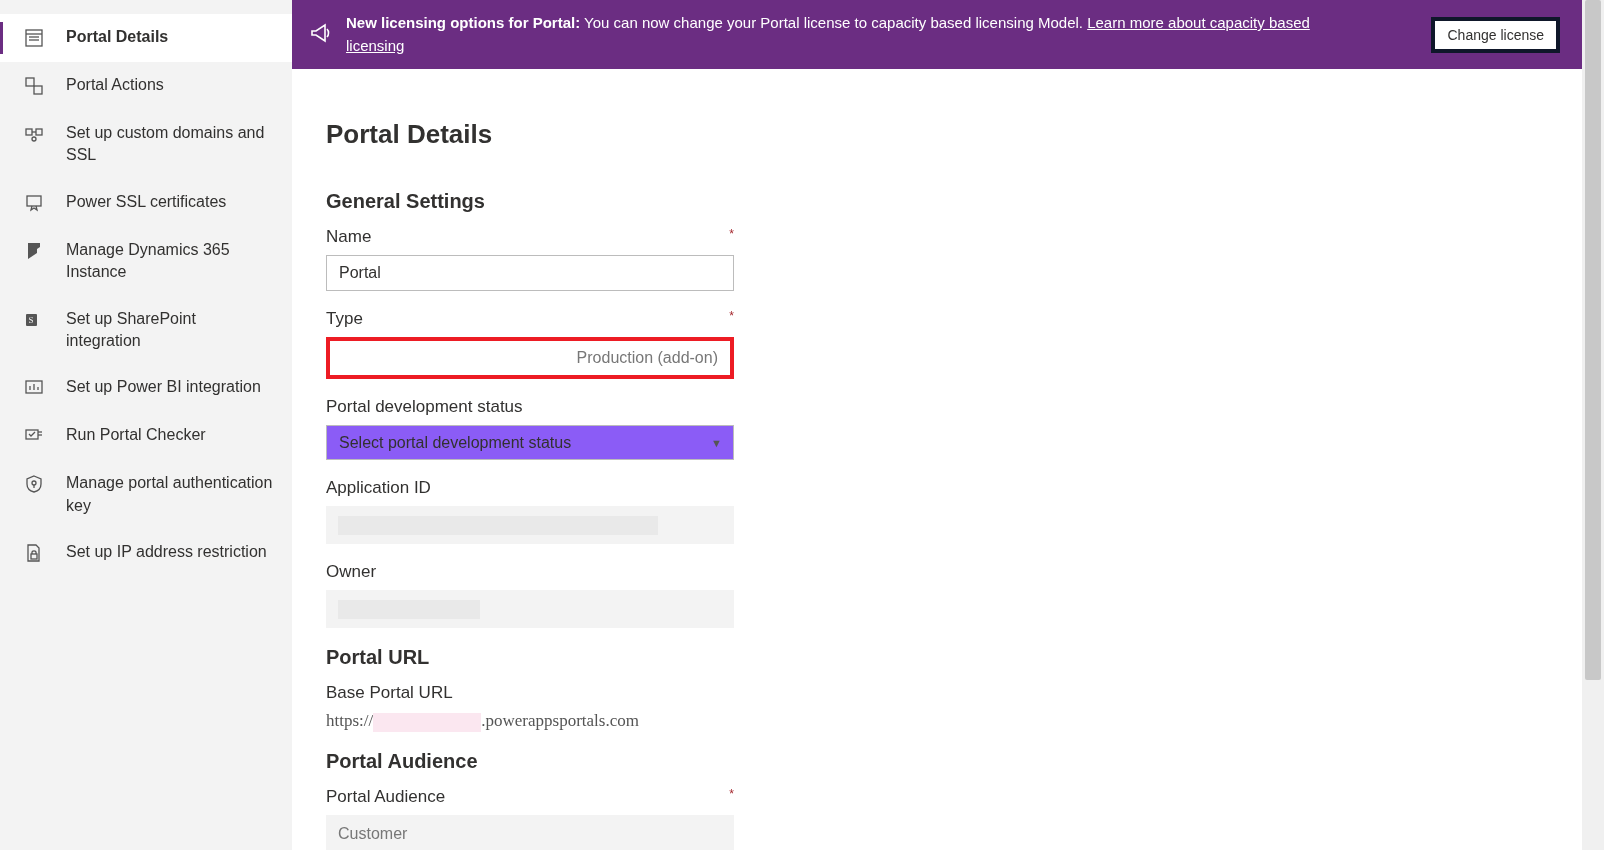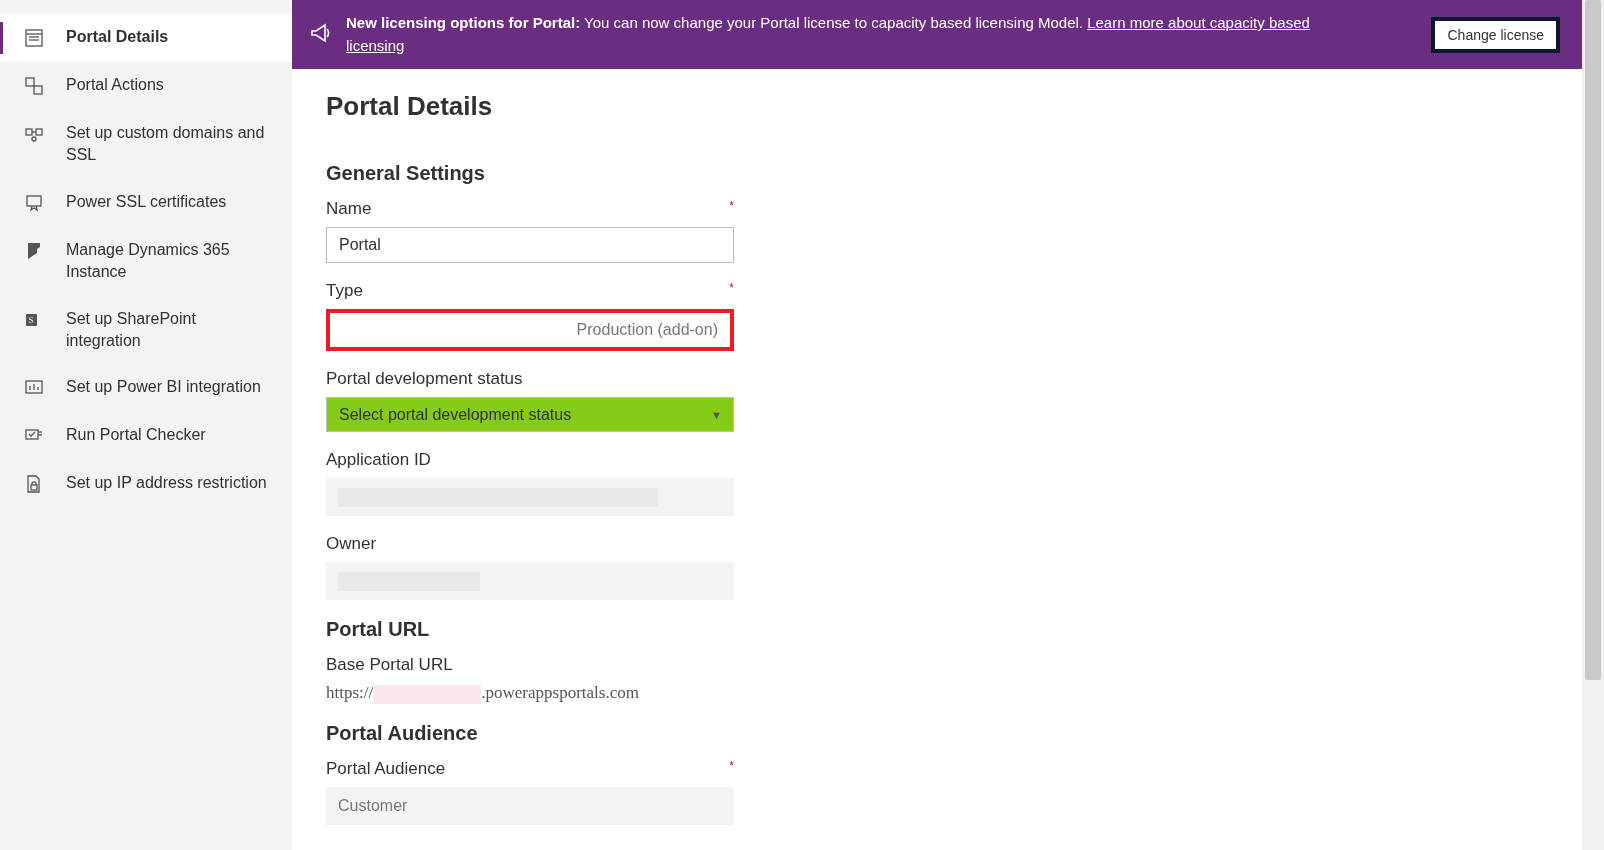--- a/index.html
+++ b/index.html
@@ -51,20 +51,21 @@
   align-items: center;
   justify-content: center;
 }
 .sidebar-label { line-height: 1.4; }
 
 .main {
   flex: 1;
   display: flex;
   flex-direction: column;
   height: 100%;
+  gap: 28px;
 }
 .banner {
   background: #6b2d82;
   color: #fff;
   display: flex;
   align-items: center;
   padding: 12px 22px 12px 18px;
   font-size: 15px;
 }
 .banner-icon { margin-right: 14px; }
@@ -128,21 +129,21 @@
   display: flex;
   align-items: center;
 }
 .readonly-box.highlight {
   border: 4px solid #ed1c24;
   background: #fff;
   justify-content: flex-end;
 }
 .form-select {
   appearance: none;
-  background: #84cc16;
+  background: #8b5cf6;
   padding-right: 28px;
 }
 .select-wrapper { position: relative; }
 .select-caret {
   position: absolute;
   right: 12px;
   top: 50%;
   transform: translateY(-50%);
   pointer-events: none;
   color: #555;
@@ -250,20 +251,30 @@
           <line x1="13" y1="5" x2="17" y2="5"></line>
           <line x1="13" y1="8" x2="17" y2="8"></line>
           <path d="M4 7 L6 9 L10 5"></path>
         </svg>
     </span>
     <span class="sidebar-label">Run Portal Checker</span>
   </div>
   <div class="sidebar-item">
     <span class="sidebar-icon">
       <svg width="18" height="18" viewBox="0 0 18 18" fill="none" stroke="#555" stroke-width="1.3">
+          <path d="M9 1 L16 4 L16 9 C16 13 13 16 9 17 C5 16 2 13 2 9 L2 4 Z"></path>
+          <circle cx="9" cy="8" r="2"></circle>
+          <line x1="9" y1="10" x2="9" y2="13"></line>
+        </svg>
+    </span>
+    <span class="sidebar-label">Manage portal authentication key</span>
+  </div>
+  <div class="sidebar-item">
+    <span class="sidebar-icon">
+      <svg width="18" height="18" viewBox="0 0 18 18" fill="none" stroke="#555" stroke-width="1.3">
           <path d="M3 1 L11 1 L14 4 L14 17 L3 17 Z"></path>
           <rect x="6" y="10" width="6" height="5"></rect>
           <path d="M7 10 L7 8 C7 6.5 11 6.5 11 8 L11 10"></path>
         </svg>
     </span>
     <span class="sidebar-label">Set up IP address restriction</span>
   </div>
 </div>
 
 <div class="main">

